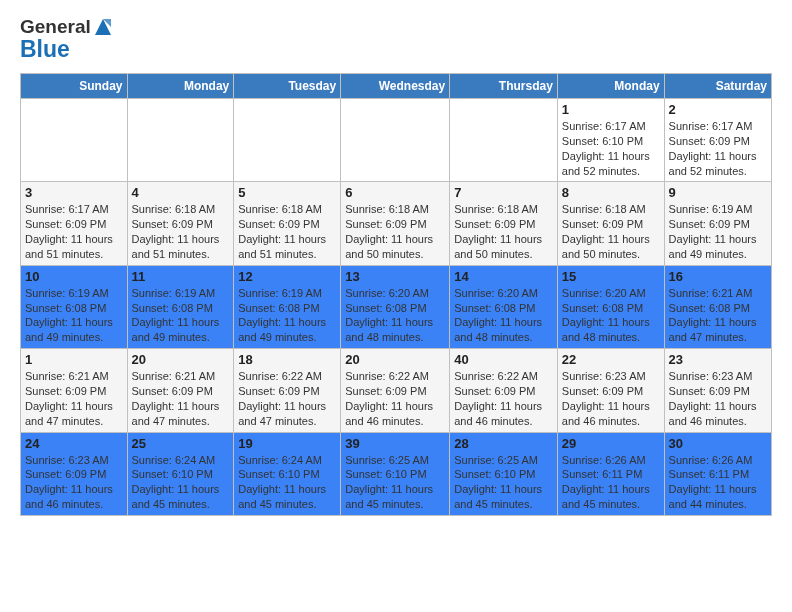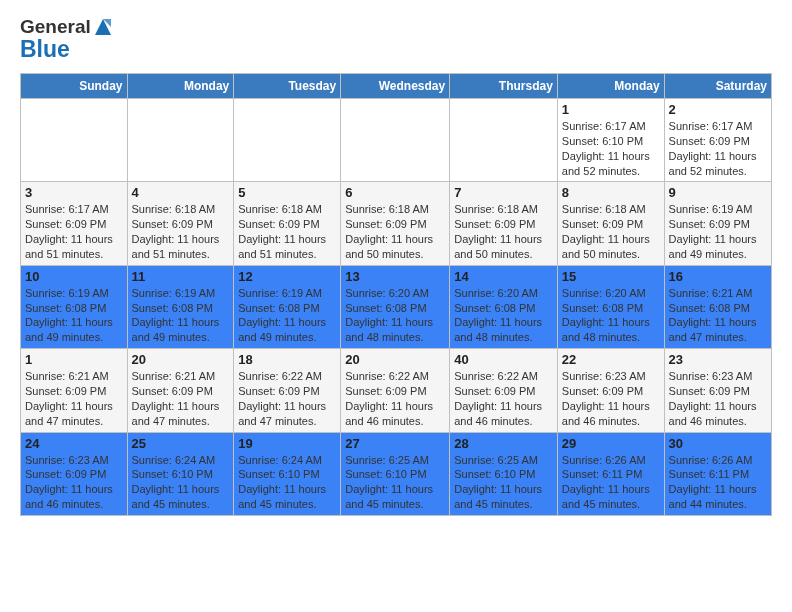--- a/index.html
+++ b/index.html
@@ -229,21 +229,21 @@
           </td>
           <td>
             <span class="day-num">25</span>
             <div class="day-info">Sunrise: 6:24 AM<br>Sunset: 6:10 PM<br>Daylight: 11 hours<br>and 45 minutes.</div>
           </td>
           <td>
             <span class="day-num">19</span>
             <div class="day-info">Sunrise: 6:24 AM<br>Sunset: 6:10 PM<br>Daylight: 11 hours<br>and 45 minutes.</div>
           </td>
           <td>
-            <span class="day-num">27</span>
+            <span class="day-num">39</span>
             <div class="day-info">Sunrise: 6:25 AM<br>Sunset: 6:10 PM<br>Daylight: 11 hours<br>and 45 minutes.</div>
           </td>
           <td>
             <span class="day-num">28</span>
             <div class="day-info">Sunrise: 6:25 AM<br>Sunset: 6:10 PM<br>Daylight: 11 hours<br>and 45 minutes.</div>
           </td>
           <td>
             <span class="day-num">29</span>
             <div class="day-info">Sunrise: 6:26 AM<br>Sunset: 6:11 PM<br>Daylight: 11 hours<br>and 45 minutes.</div>
           </td>

